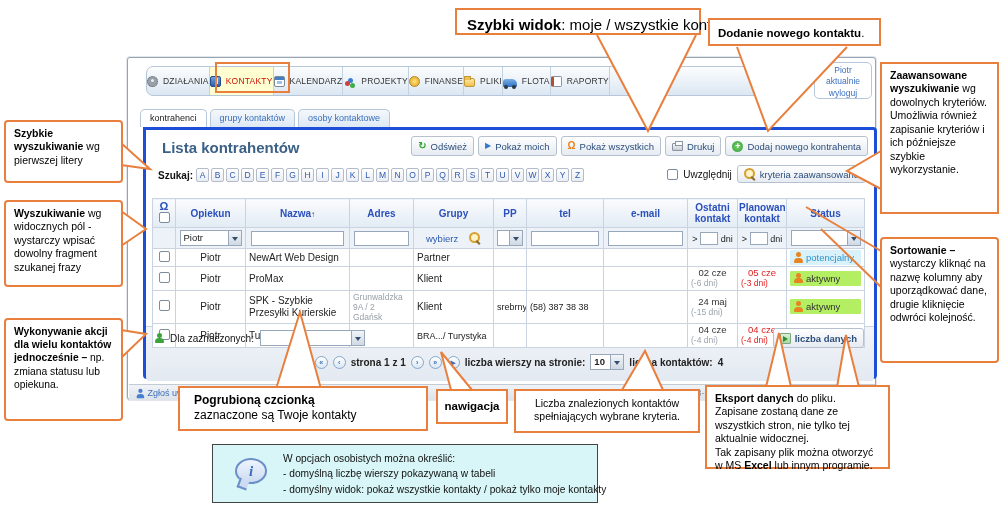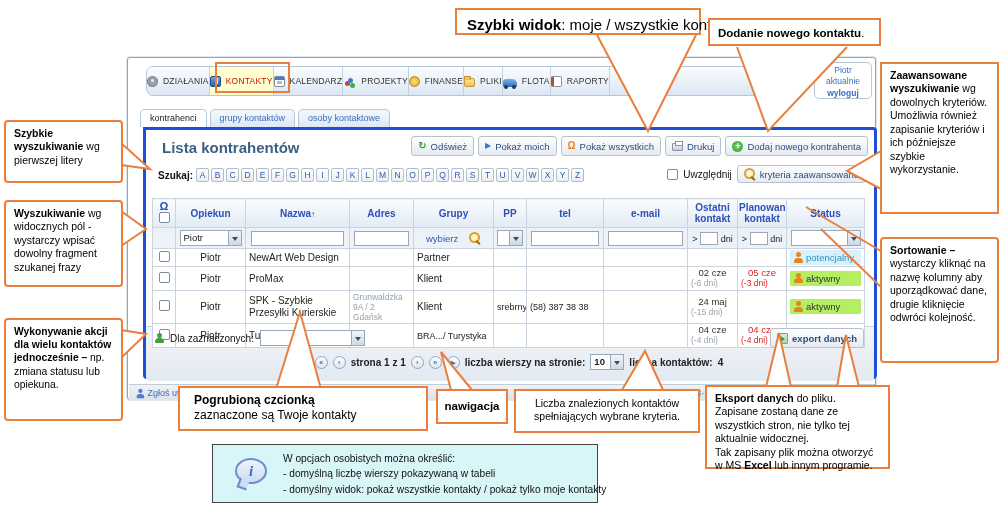--- a/index.html
+++ b/index.html
@@ -34,21 +34,21 @@
 .i-files::before{content:"";position:absolute;left:-1px;top:-3px;width:5px;height:3px;background:#f0c04a;border:1px solid #c09a3a;border-bottom:none}
 .i-fleet{width:14px;height:8px;margin-top:3px;background:linear-gradient(#7ab0e8,#2f6fc0);border-radius:3px 5px 1px 1px}
 .i-fleet::before,.i-fleet::after{content:"";position:absolute;bottom:-2px;width:4px;height:4px;border-radius:50%;background:#2a3844}
 .i-fleet::before{left:1px}.i-fleet::after{right:1px}
 .i-reports{background:#fff;border:1px solid #8a93a0;border-left:3px solid #b05030}
 
 
 #userbox{position:absolute;left:686px;top:4px;width:58px;height:37px;background:#fff;
   border:1px solid #b7c7da;border-radius:5px;font-size:8.5px;color:#3a6fbf;text-align:center;
   line-height:1.35;padding-top:2px}
-#userbox .logout{font-weight:bold}
+#userbox .logout{font-weight:normal}
 
 
 #subtabs{position:absolute;left:12px;top:51px;display:flex;gap:3px;align-items:flex-end;z-index:3}
 .subtab{font-size:9px;padding:3px 9px 4px;border:1px solid #b7c7da;border-bottom:none;
   border-radius:5px 5px 0 0;background:linear-gradient(#f4f8fc,#dde8f3);color:#3a6fbf;white-space:nowrap}
 .subtab.active{background:#fff;color:#222;position:relative;z-index:2}
 
 
 #panel{position:absolute;left:15px;top:69px;width:734px;height:252px;background:#fff;
   border:3px solid #1d4ed8;border-radius:0 4px 4px 4px}
@@ -453,21 +453,21 @@
         <span class="person green"></span>
         <span class="lbl">Dla zaznaczonych:</span>
         <span class="sel" style="width:105px;background:#fff">
           <span class="v"></span>
             <span class="a"></span>
           </span>
       </div>
 
       <span class="tbtn" id="exportbtn">
         <span class="i-export"></span>
-        <span style="font-weight:bold">export danych</span>
+        <span style="font-weight:bold">liczba danych</span>
       </span>
 
       <div id="pager">
         <span class="pgb">◀</span>
         <span class="pgb">«</span>
         <span class="pgb">‹</span>
         <span>strona 1 z 1</span>
         <span class="pgb">›</span>
         <span class="pgb">»</span>
         <span class="pgb">▶</span>

